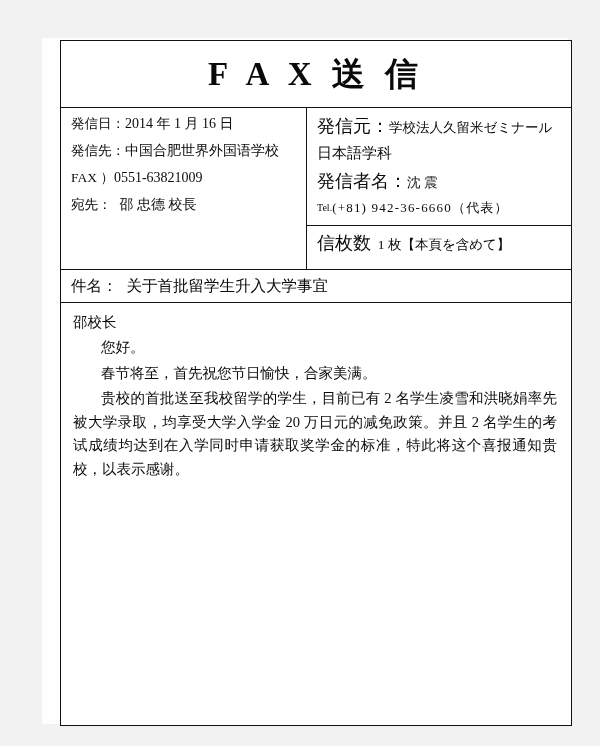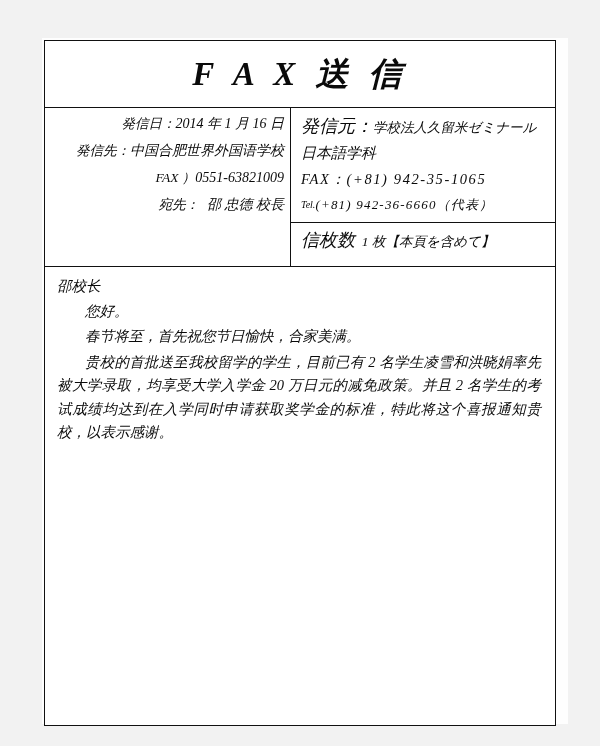--- a/index.html
+++ b/index.html
@@ -29,28 +29,27 @@
     position: absolute;
     background: #f2f2f2;
   }
   .scan-edge-left  { left: 0; top: 0; width: 42px; height: 746px; }
   .scan-edge-right { right: 0; top: 0; width: 32px; height: 746px; }
   .scan-edge-top   { left: 0; top: 0; width: 600px; height: 38px; }
   .scan-edge-bottom{ left: 0; bottom: 0; width: 600px; height: 22px; }
 
   .fax-frame {
     position: absolute;
-    left: 44px;
+    left: 60px;
     top: 40px;
     width: 512px;
     height: 686px;
     border: 1.5px solid #111;
     box-sizing: border-box;
     background: #fff;
-    font-style: italic;
   }
 
   
   .title-row {
     height: 66px;
     border-bottom: 1.5px solid #111;
     display: flex;
     align-items: center;
     justify-content: center;
   }
@@ -78,21 +77,20 @@
     flex: 1;
     box-sizing: border-box;
     padding: 9px 6px 6px 10px;
   }
 
   .hl-line {
     font-size: 14px;
     line-height: 1.0;
     margin-bottom: 13px;
     white-space: nowrap;
-    text-align: right;
   }
   .hl-line .lbl { font-size: 13.5px; }
   .hl-line .val { font-size: 14px; }
   .hl-line.indent-val .val { padding-left: 8px; }
 
   .hr-line {
     font-size: 13.5px;
     line-height: 1.0;
     margin-bottom: 11px;
     white-space: nowrap;
@@ -174,33 +172,37 @@
         </div>
       </div>
 
       <div class="header-right">
         <div class="hr-line">
           <span class="lbl">発信元：</span><span>学校法人久留米ゼミナール</span>
         </div>
         <div class="hr-line big">
           <span>日本語学科</span>
         </div>
-        <div class="hr-line wide">
-          <span>FAX：</span><span>(+81) 942-35-1065</span>
+        <div class="hr-line">
+          <span class="lbl">発信者名：</span><span>沈 震</span>
         </div>
         <div class="hr-line wide-sm">
           <span class="tel-sup">Tel.</span><span>(+81) 942-36-6660</span><span>（代表）</span>
         </div>
         <div class="hr-sep"></div>
         <div class="hr-line">
           <span class="lbl">信枚数</span>&nbsp;&nbsp;<span>1 枚</span><span>【本頁を含めて】</span>
         </div>
       </div>
     </div>
 
+    <div class="subject-row">
+      <span class="sub-lbl">件名：</span>
+      <span>关于首批留学生升入大学事宜</span>
+    </div>
 
     <div class="body-area">
       <p class="body-p">邵校长</p>
       <p class="body-p indent1">您好。</p>
       <p class="body-p indent1 spaced">春节将至，首先祝您节日愉快，合家美满。</p>
       <p class="body-p indent1 spaced just">贵校的首批送至我校留学的学生，目前已有 2 名学生凌雪和洪晓娟率先被大学录取，均享受大学入学金 20 万日元的减免政策。并且 2 名学生的考试成绩均达到在入学同时申请获取奖学金的标准，特此将这个喜报通知贵校，以表示感谢。</p>
     </div>
 
   </div>
 </div>

